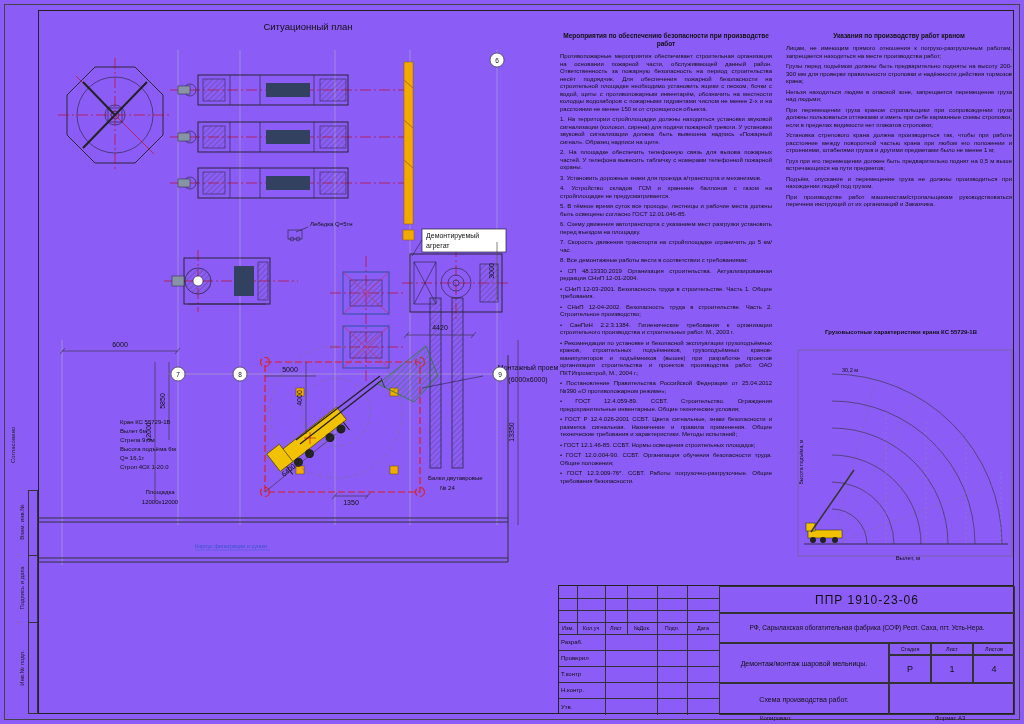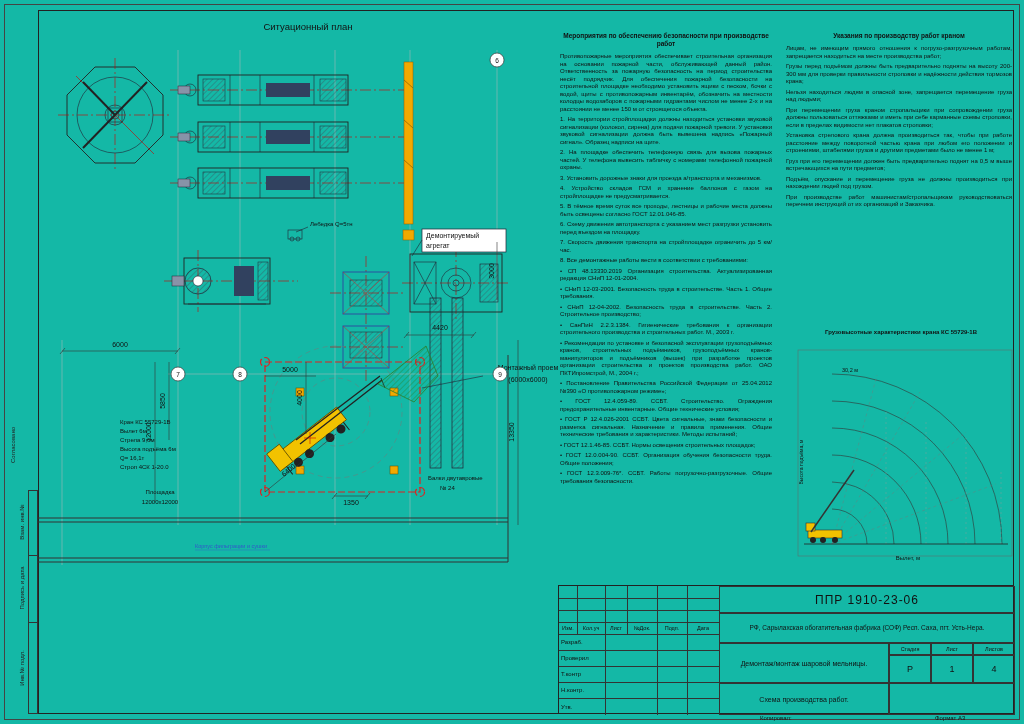--- a/index.html
+++ b/index.html
@@ -1,16 +1,16 @@
 <!DOCTYPE html>
 <html><head>
 <meta charset="utf-8">
 <style>
   html,body{margin:0;padding:0;background:#d8d8d8;}
-  .sheet{position:relative;width:1024px;height:724px;background:#14b8a6;
+  .sheet{position:relative;width:1024px;height:724px;background:#8b5cf6;
          font-family:"Liberation Sans","DejaVu Sans",sans-serif;color:#111;overflow:hidden;}
   .outer-border{position:absolute;left:4px;top:4px;right:4px;bottom:4px;border:1px solid #444;}
   .frame{position:absolute;left:38px;top:10px;width:976px;height:704px;border:1.6px solid #222;box-sizing:border-box;}
   .vlabel{position:absolute;font-size:6px;white-space:nowrap;transform:translate(-50%,-50%) rotate(-90deg);color:#222;}
   .margin-box{position:absolute;border:1px solid #333;box-sizing:border-box;}
   .hline{position:absolute;background:#333;height:1px;}
 
   .plan-svg{position:absolute;left:38px;top:10px;overflow:visible;}
   .plan-svg text{font-family:"Liberation Sans","DejaVu Sans",sans-serif;}
   .plan-title{font-size:9.5px;fill:#111;}

